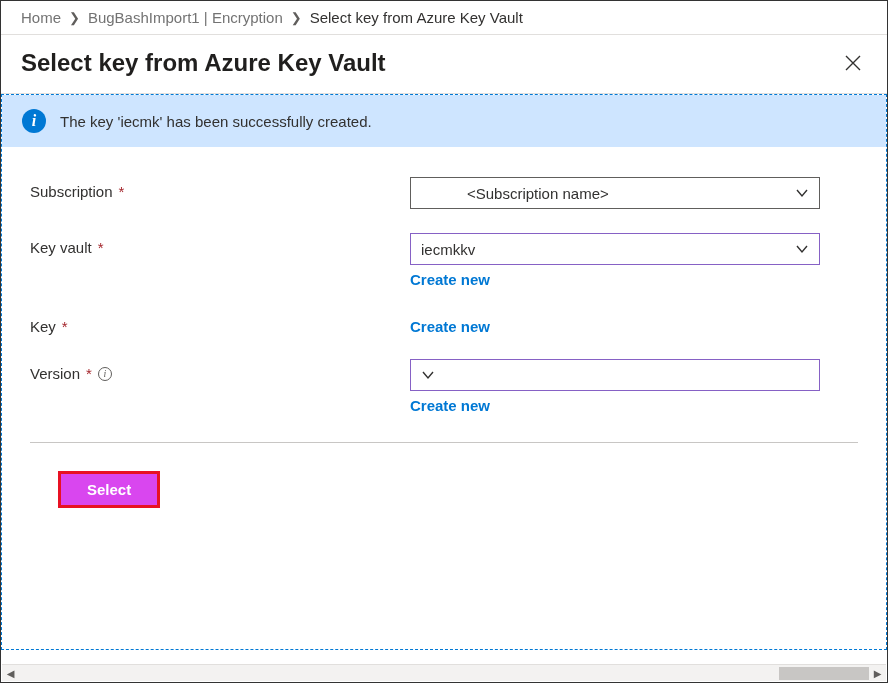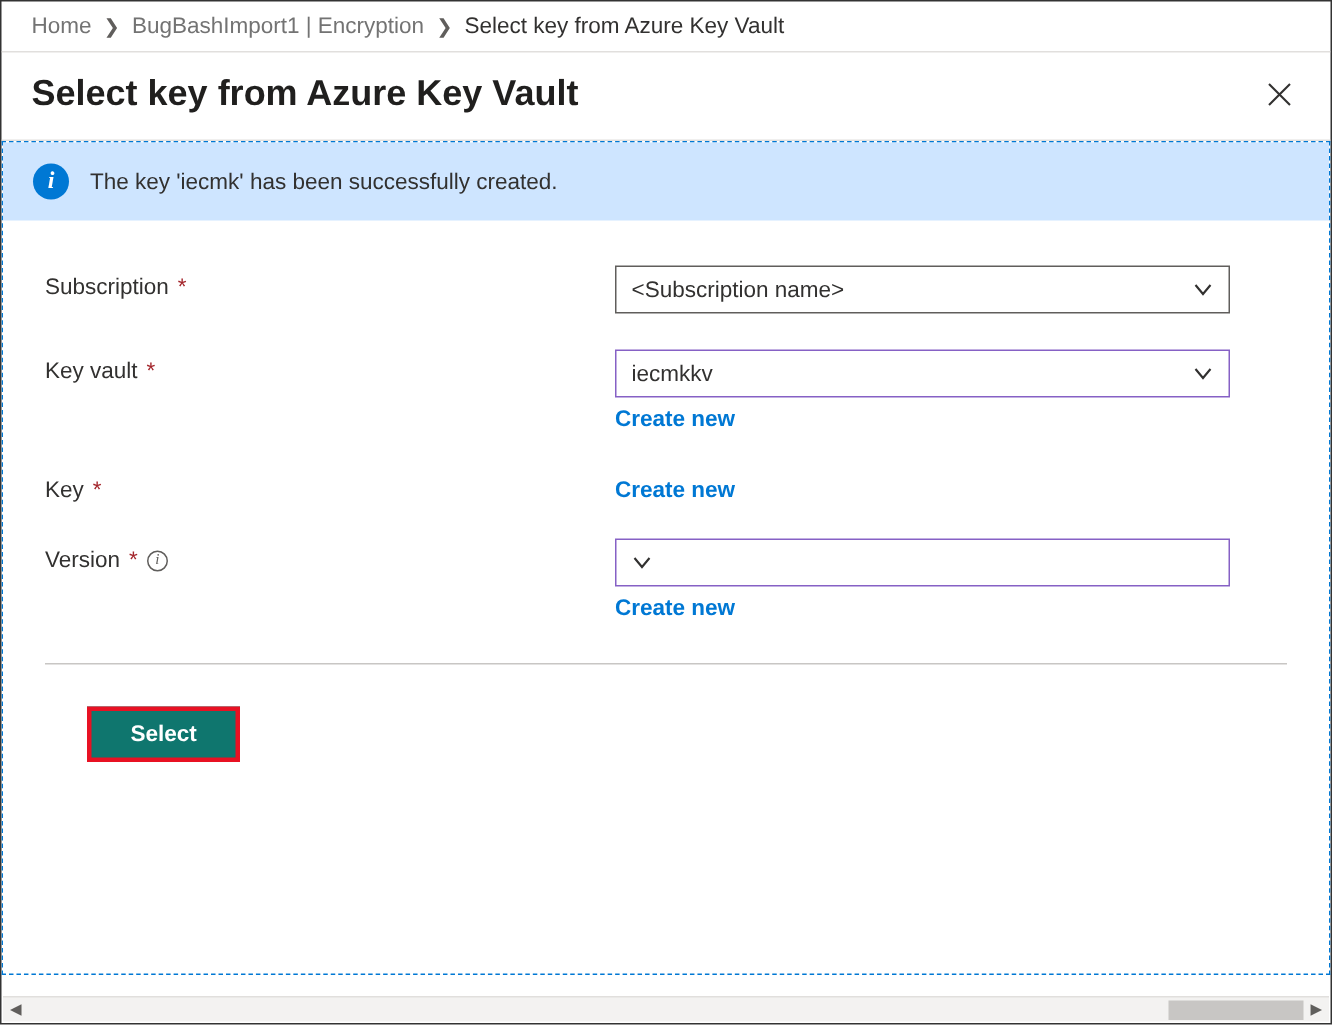--- a/index.html
+++ b/index.html
@@ -87,41 +87,41 @@
       border: 1px solid #605e5c;
       background: #fff;
       display: flex;
       align-items: center;
       justify-content: space-between;
       padding: 0 10px;
       cursor: pointer;
       font-size: 15px;
     }
     .select.highlight { border: 1px solid #8661c5; }
-    .select .placeholder { color: #323130; }
+    .select .placeholder { color: #323130; margin-left: 46px; }
     .chevron-down {
       width: 14px; height: 14px;
       display: inline-block;
     }
     .chevron-down svg { display: block; }
     .link {
       color: #0078d4;
       font-size: 15px;
       font-weight: 700;
       margin-top: 6px;
       display: inline-block;
       cursor: pointer;
     }
     .footer-divider {
       border-top: 1px solid #c8c6c4;
       margin-top: 28px;
     }
     .footer { padding: 28px 28px; }
     .select-btn {
-      background: #0f766e;
+      background: #d946ef;
       color: #fff;
       border: 3px solid #e81123;
       padding: 7px 26px;
       font-size: 15px;
       font-weight: 600;
       cursor: pointer;
     }
     .hscroll {
       position: absolute;
       left: 1px; right: 1px; bottom: 1px;

